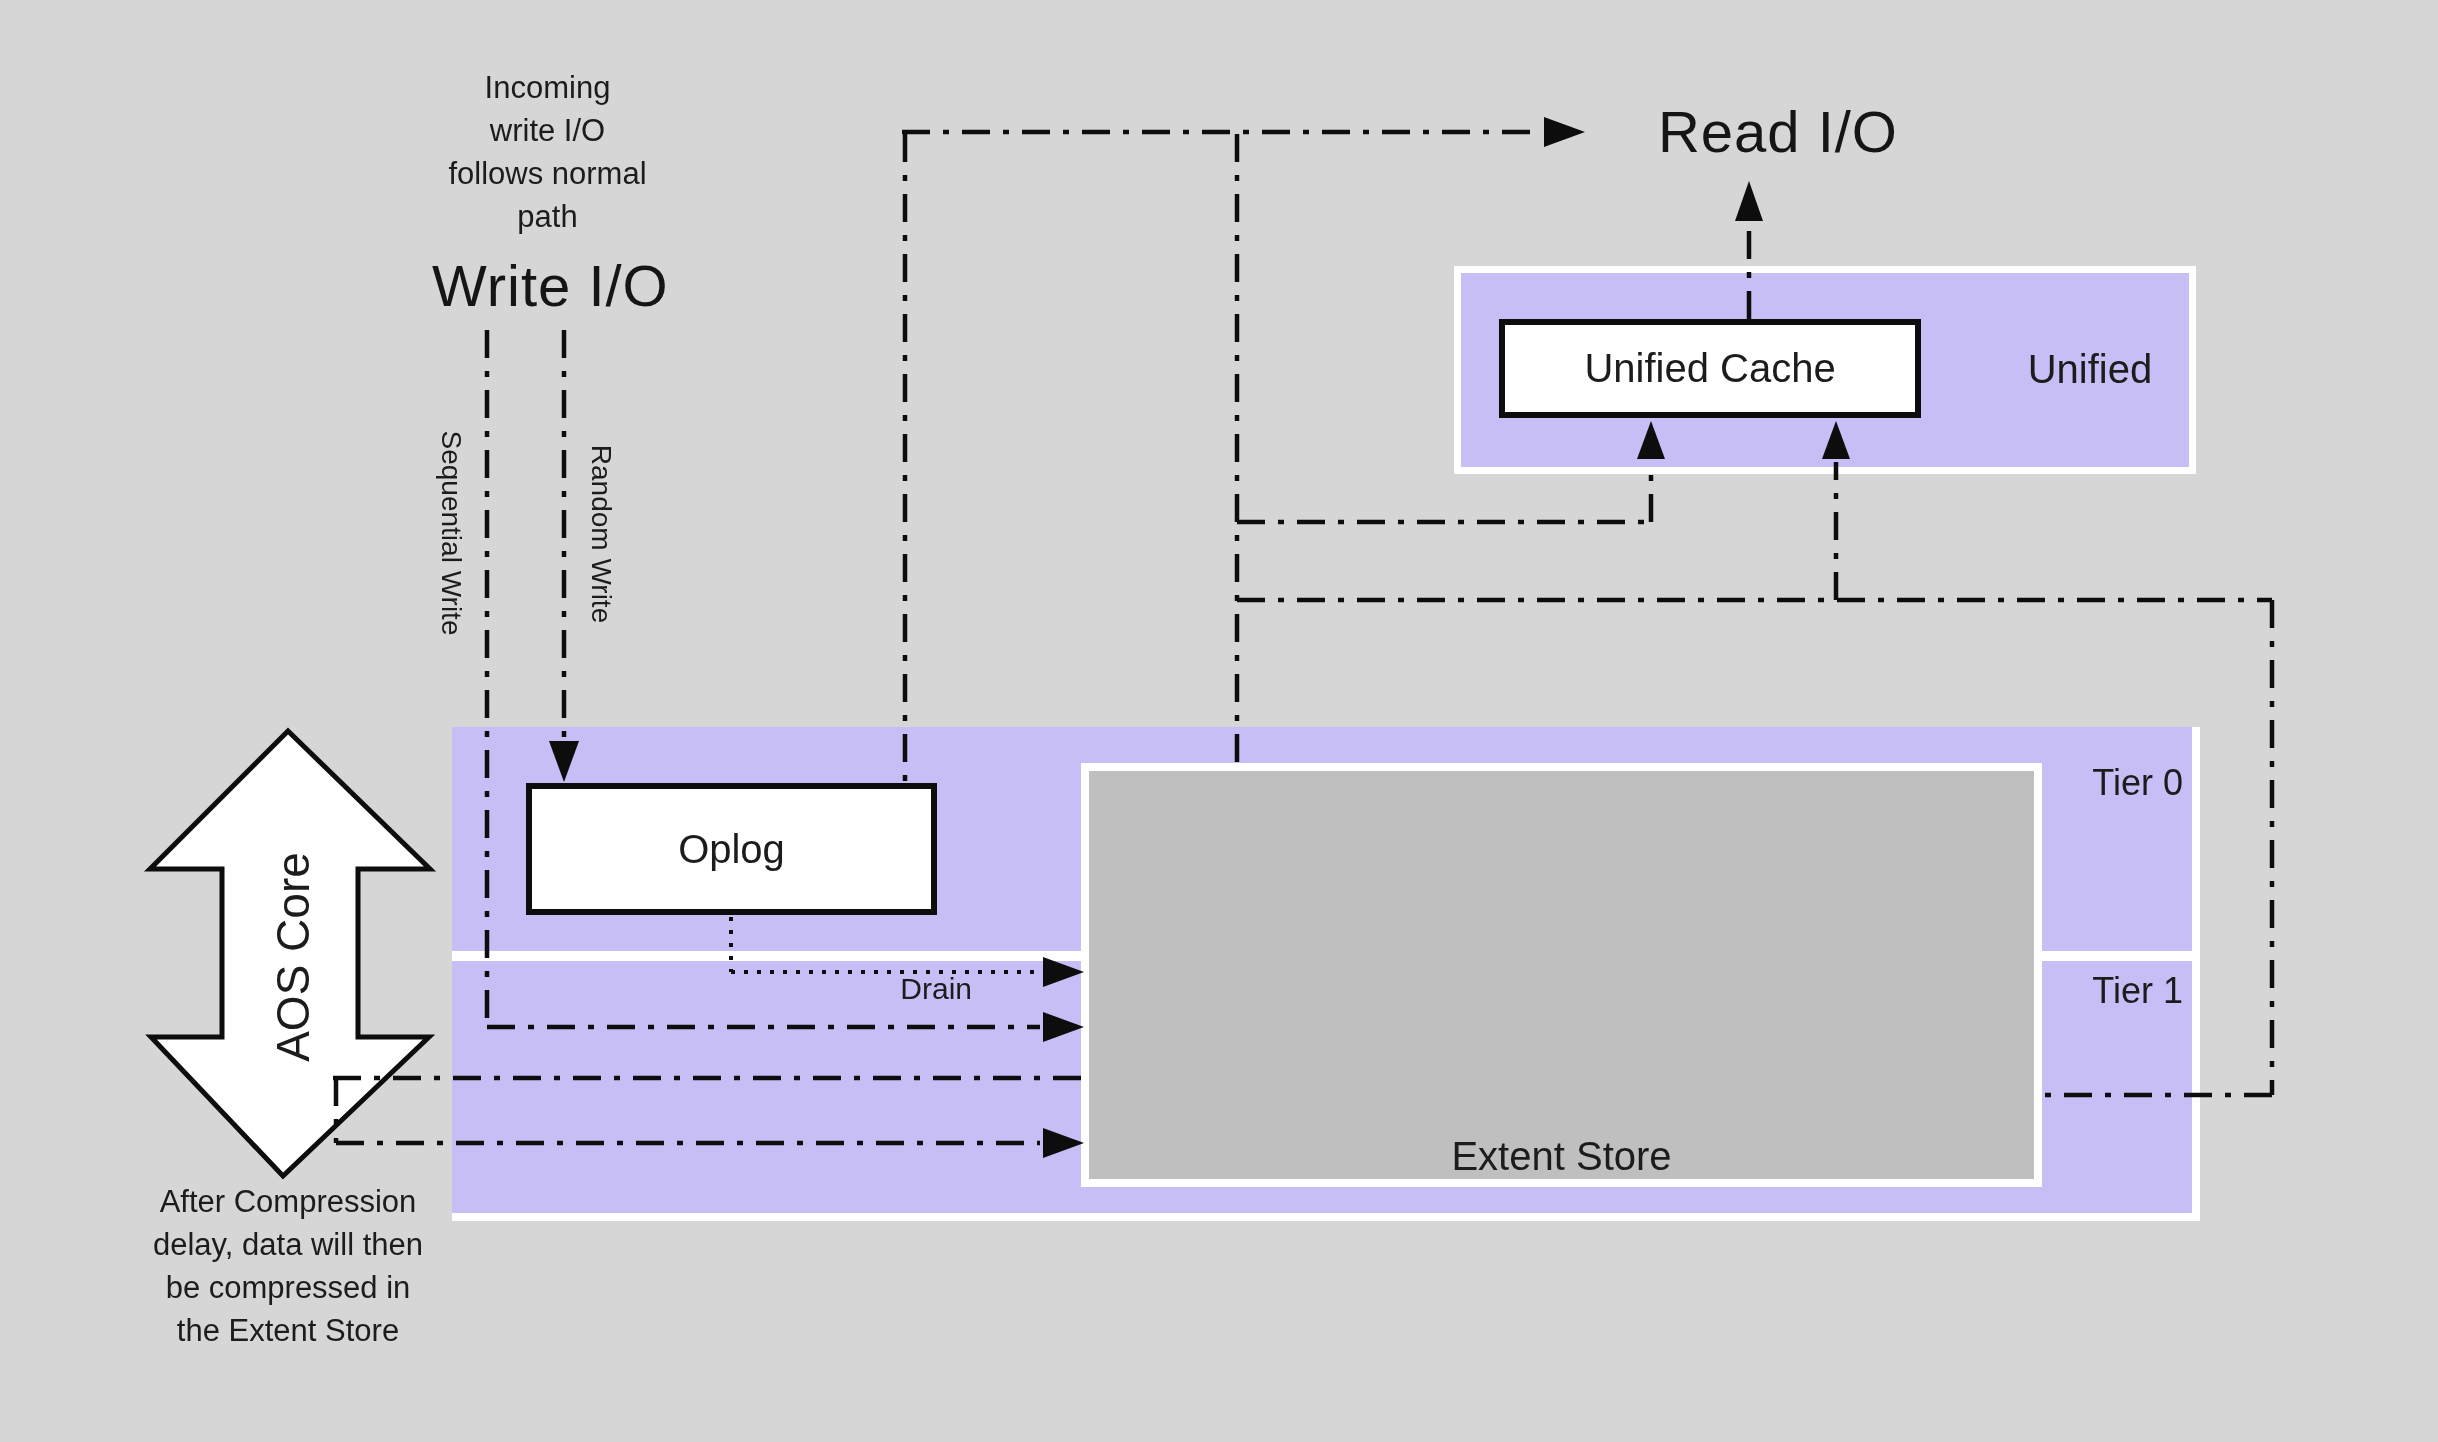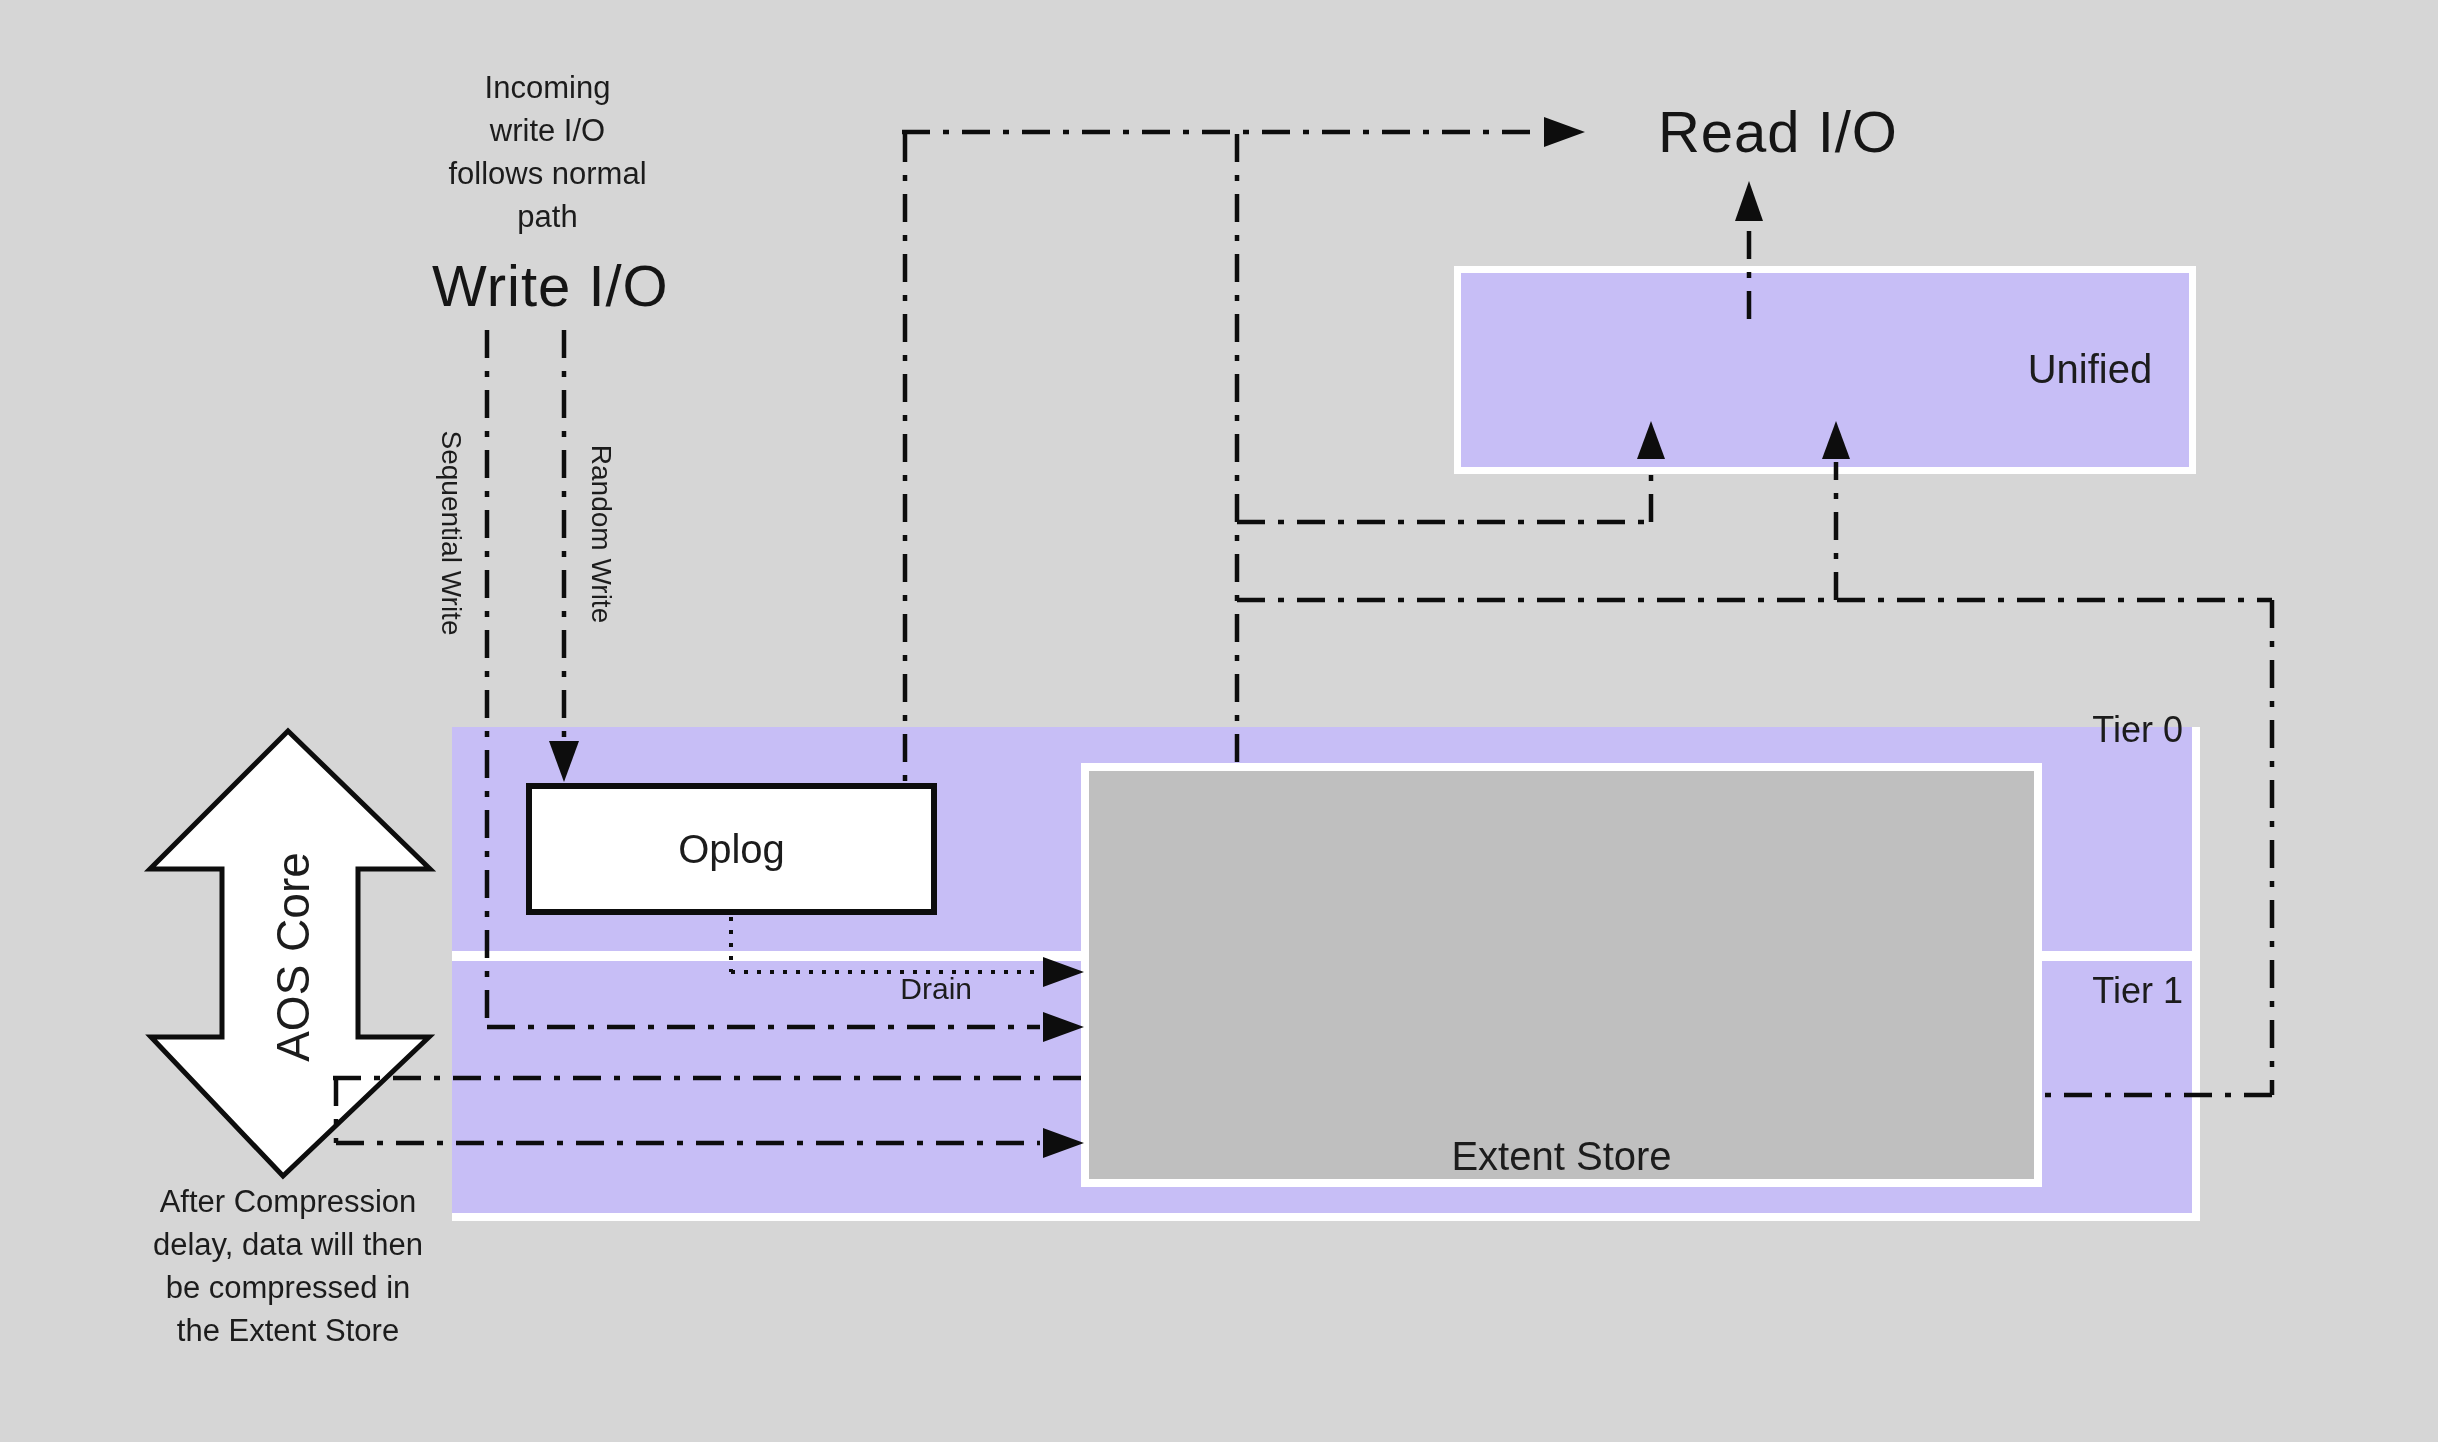--- a/index.html
+++ b/index.html
@@ -47,26 +47,29 @@
 
   <div class="abs purple-panel" style="left:452px;top:727px;width:1740px;height:486px;"></div>
   <div class="abs white-strip" style="left:2192px;top:727px;width:8px;height:494px;"></div>
   <div class="abs white-strip" style="left:452px;top:1213px;width:1748px;height:8px;"></div>
 
   <div class="abs white-strip" style="left:452px;top:951px;width:1740px;height:10px;"></div>
 
   <div class="abs purple-panel" style="left:1454px;top:266px;width:742px;height:208px;border:7px solid var(--box-white);box-sizing:border-box;"></div>
   <div class="abs boxlabel" style="left:1985px;top:347px;width:210px;text-align:center;">Unified</div>
 
+  <div class="abs node-box" style="left:1499px;top:319px;width:422px;height:99px;">
+    <span class="boxlabel">Unified Cache</span>
+  </div>
 
   <div class="abs store-box" style="left:1081px;top:763px;width:961px;height:424px;">
     <span class="boxlabel">Extent Store</span>
   </div>
 
-  <div class="abs tierlabel" style="left:2000px;top:709px;width:183px;">Tier 0</div>
+  <div class="abs tierlabel" style="left:2000px;top:762px;width:183px;">Tier 0</div>
   <div class="abs tierlabel" style="left:2000px;top:970px;width:183px;">Tier 1</div>
 
   <div class="abs node-box" style="left:526px;top:783px;width:411px;height:132px;">
     <span class="boxlabel">Oplog</span>
   </div>
 
   <div class="abs note" style="left:380px;top:66px;width:335px;">Incoming
 write I/O
 follows normal
 path</div>

